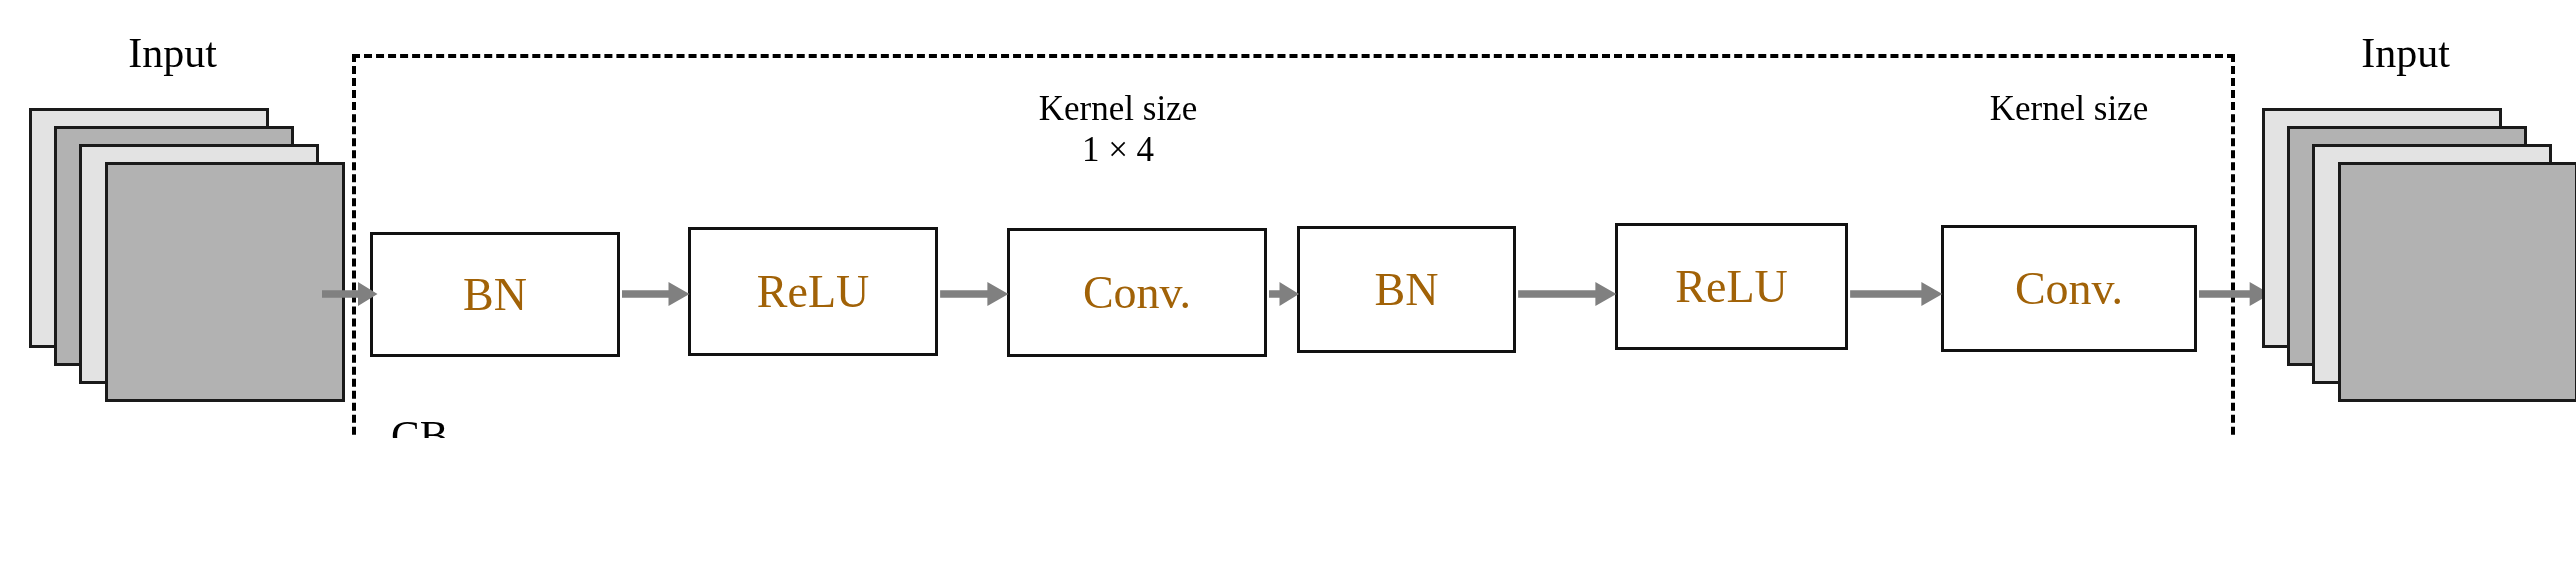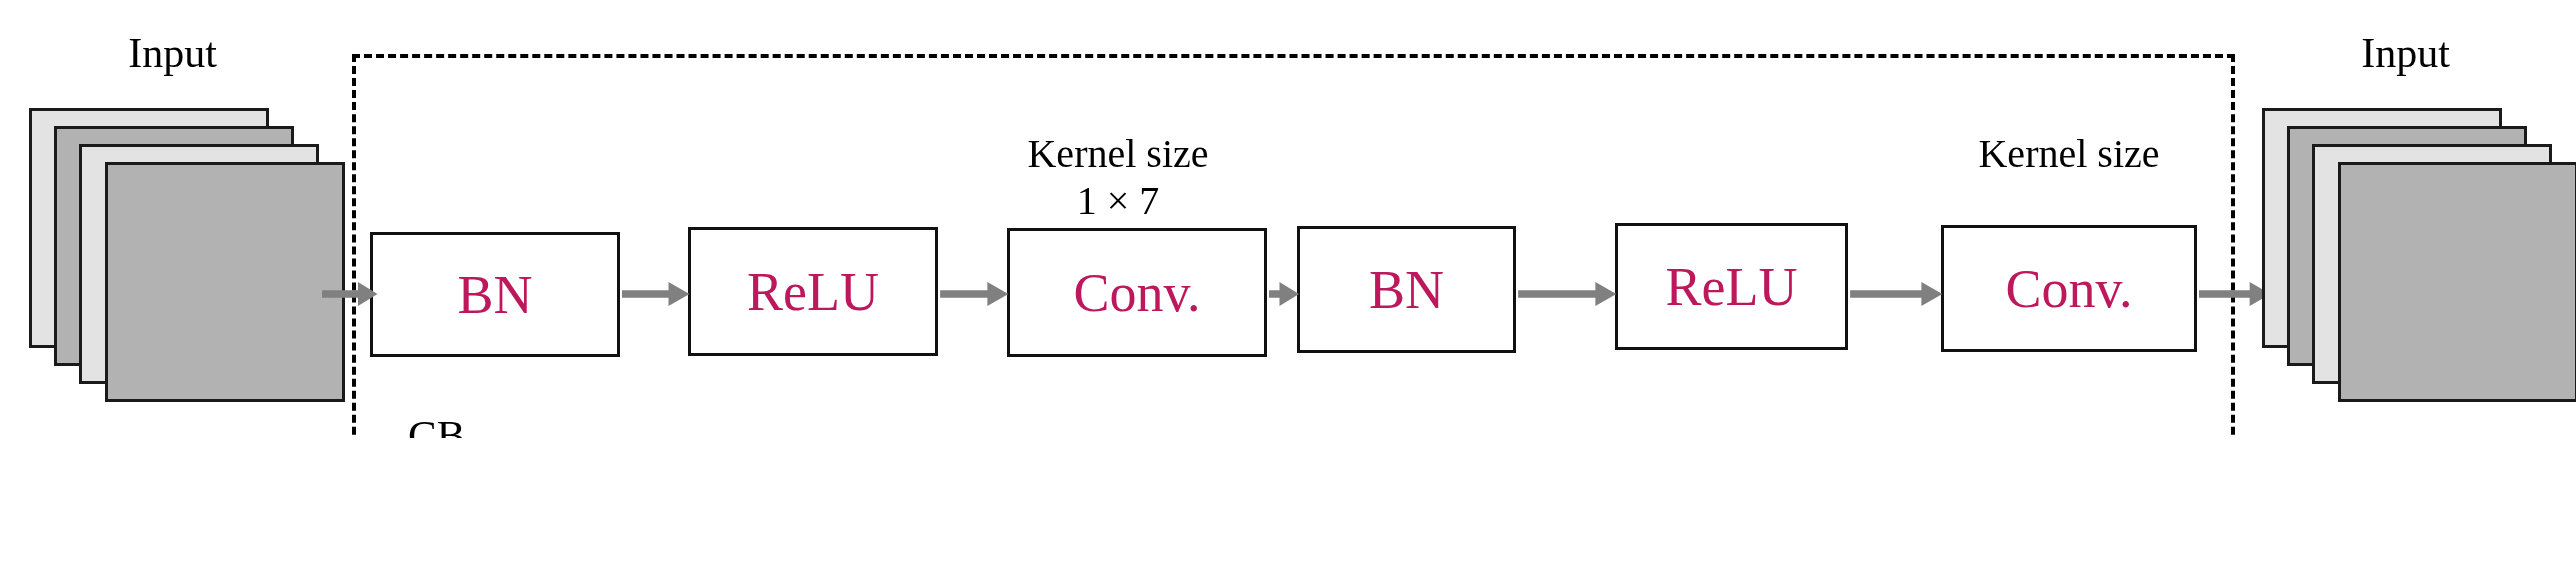--- a/index.html
+++ b/index.html
@@ -55,60 +55,59 @@
   .op-box {
     position: absolute;
     border: 3px solid #111111;
     background: #ffffff;
     box-sizing: border-box;
     display: flex;
     align-items: center;
     justify-content: center;
   }
   .op-box .op-label {
-    font-size: 54px;
-    color: #be185d;
+    font-size: 46px;
+    color: #a16207;
     line-height: 1;
     white-space: nowrap;
   }
 
   
   .kernel-note {
     position: absolute;
     text-align: center;
-    font-size: 40px;
+    font-size: 35px;
     color: #000000;
     line-height: 1.18;
     white-space: nowrap;
-    margin-top: 42px;
   }
   .kernel-note .k-line { display: block; }
 
   
   .arrow { position: absolute; }
 </style>
 </head>
 <body>
 
 <div id="canvas">
 
   <div class="stack" style="left:15px; top:15px; width:315px; height:420px;">
     <div class="stack-label" style="left:0; top:16.5px;">Input</div>
     <div class="card light" style="left:13.5px;  top:93px; width:240px; height:240px;"></div>
     <div class="card dark" style="left:39px;  top:111px; width:240px; height:240px;"></div>
     <div class="card light" style="left:64px;  top:129px; width:240px; height:240px;"></div>
     <div class="card dark" style="left:90px; top:147px; width:240px; height:240px;"></div>
   </div>
 
   <div class="cb-box" style="left:352px; top:54px; width:1883px; height:477px;"></div>
-  <div class="cb-label" style="left:408px; top:414px;">CB</div>
+  <div class="cb-label" style="left:391px; top:414px;">CB</div>
 
   <div class="kernel-note" style="left:968px; top:88px; width:300px;">
     <span class="k-line">Kernel size</span>
-    <span class="k-line">1 × 7</span>
+    <span class="k-line">1 × 4</span>
   </div>
 
   <div class="kernel-note" style="left:1919px; top:88px; width:300px;">
     <span class="k-line">Kernel size</span>
   </div>
 
   <div class="op-box" style="left:370px; top:232px; width:250px; height:125px;">
     <span class="op-label">BN</span>
   </div>
 

